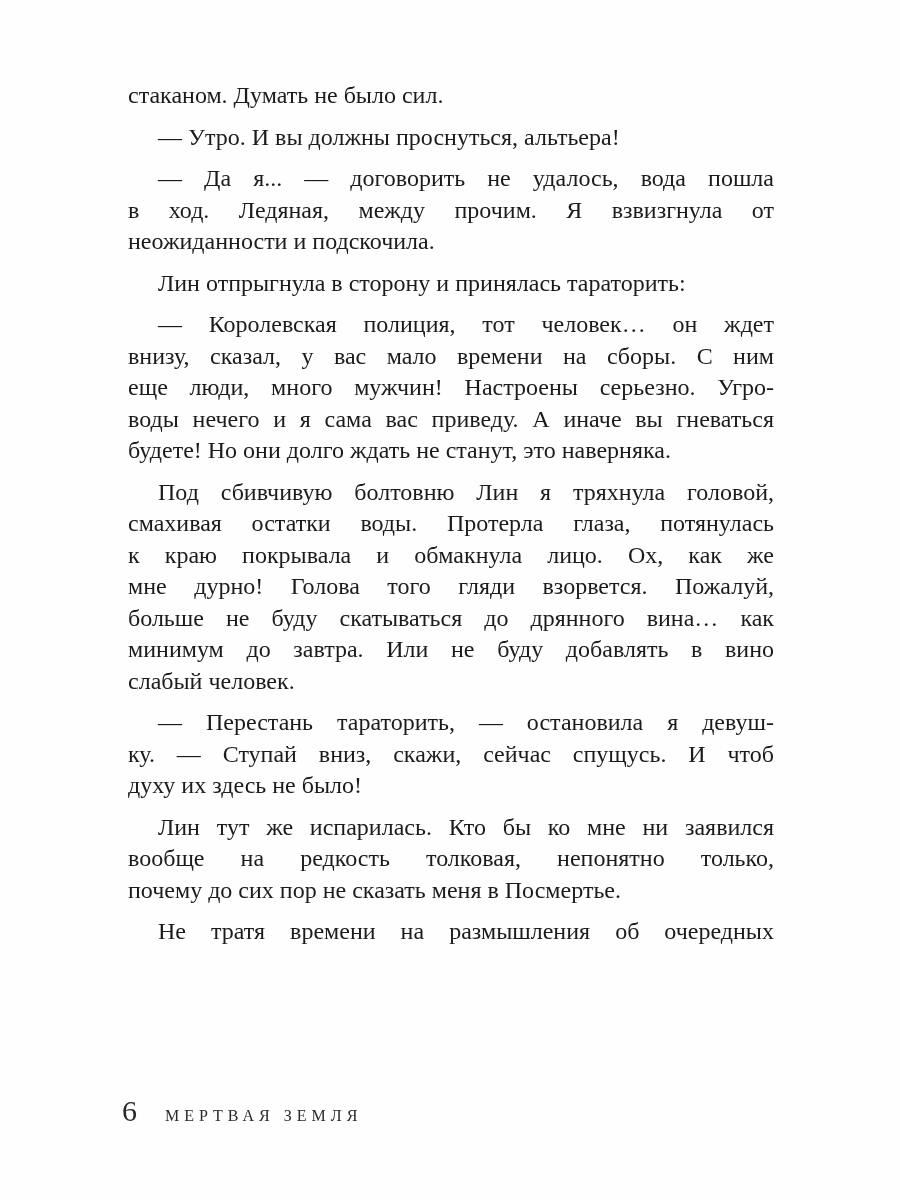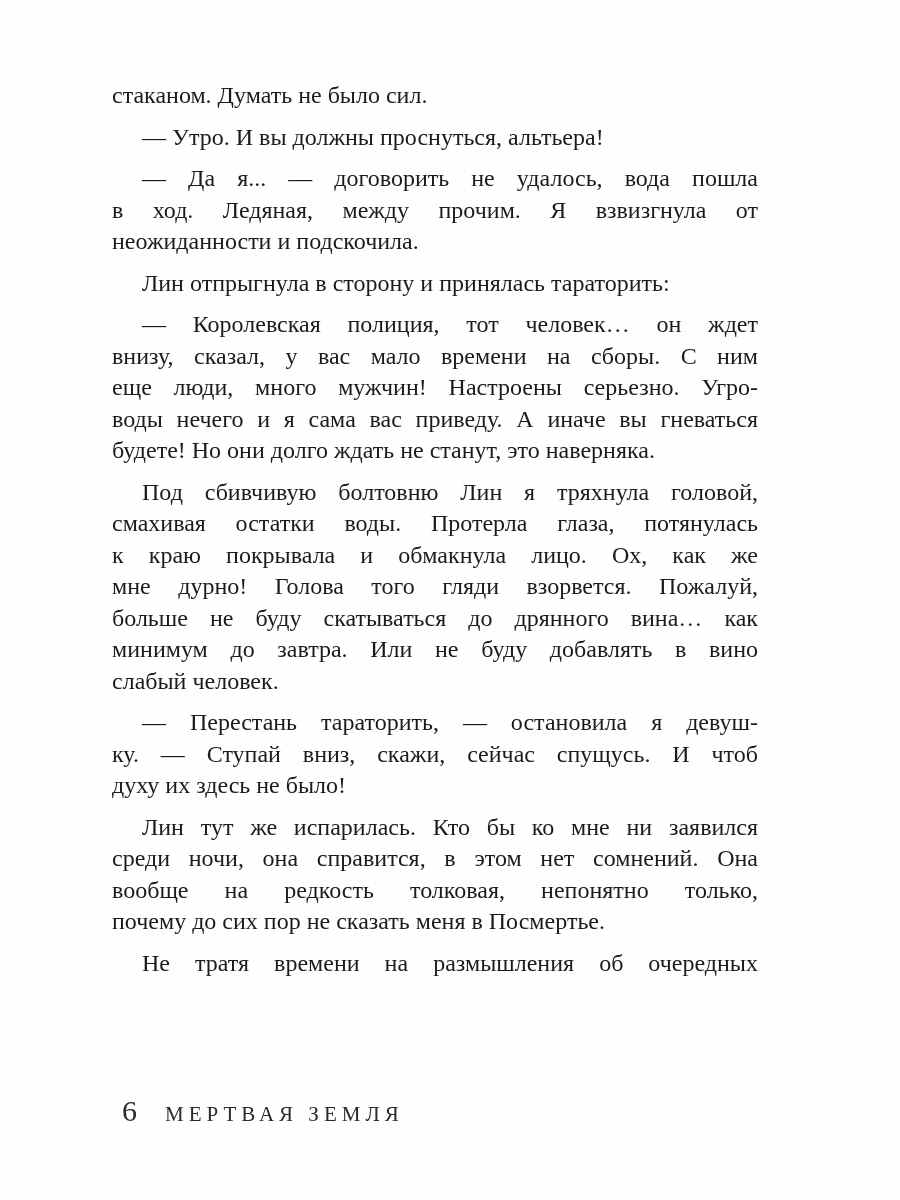--- a/index.html
+++ b/index.html
@@ -14,21 +14,21 @@
     overflow: hidden;
     font-family: "Liberation Serif", "DejaVu Serif", serif;
   }
   .page {
     position: absolute;
     inset: 0;
     background: #fefefe;
   }
   .text-block {
     position: absolute;
-    left: 112px;
+    left: 128px;
     top: 80px;
     width: 646px;
     color: #1b1b1b;
     font-size: 24px;
     line-height: 31.5px;
   }
   .para {
     margin: 0 0 10px 0;
   }
   .para:last-child {
@@ -56,21 +56,21 @@
     display: flex;
     align-items: baseline;
     color: #2a2a2a;
   }
   .page-number {
     font-size: 30px;
     line-height: 30px;
   }
   .running-title {
     margin-left: 28px;
-    font-size: 21px;
+    font-size: 16px;
     letter-spacing: 5px;
     line-height: 20px;
   }
 </style>
 </head>
 <body>
 
 <div class="page">
 
   <div class="text-block" id="text-block">
@@ -104,21 +104,20 @@
         <div class="line">минимум до завтра. Или не буду добавлять в вино</div>
         <div class="line para-end">слабый человек.</div>
       </div>
       <div class="para indent">
         <div class="line">— Перестань тараторить, — остановила я девуш-</div>
         <div class="line">ку. — Ступай вниз, скажи, сейчас спущусь. И чтоб</div>
         <div class="line para-end">духу их здесь не было!</div>
       </div>
       <div class="para indent">
         <div class="line">Лин тут же испарилась. Кто бы ко мне ни заявился</div>
-        <div class="line">среди ночи, она справится, в этом нет сомнений. Она</div>
         <div class="line">вообще на редкость толковая, непонятно только,</div>
         <div class="line para-end">почему до сих пор не сказать меня в Посмертье.</div>
       </div>
       <div class="para indent">
         <div class="line">Не тратя времени на размышления об очередных</div>
       </div>
     </div>
 
   <div class="footer">
     <span class="page-number">6</span>

